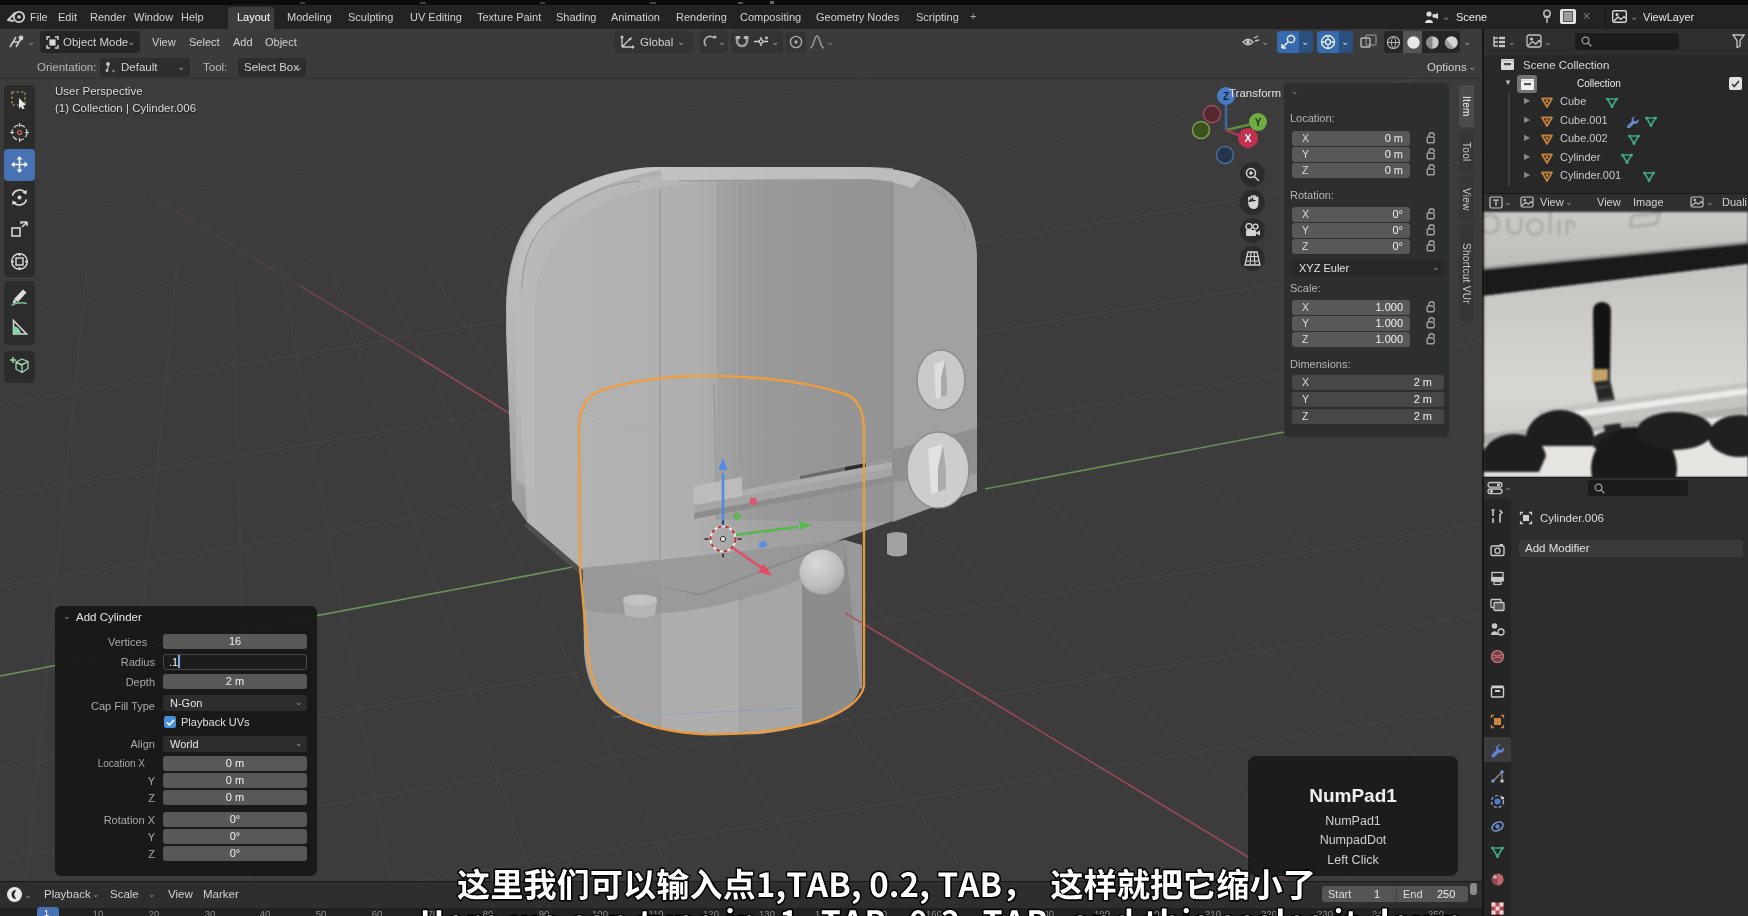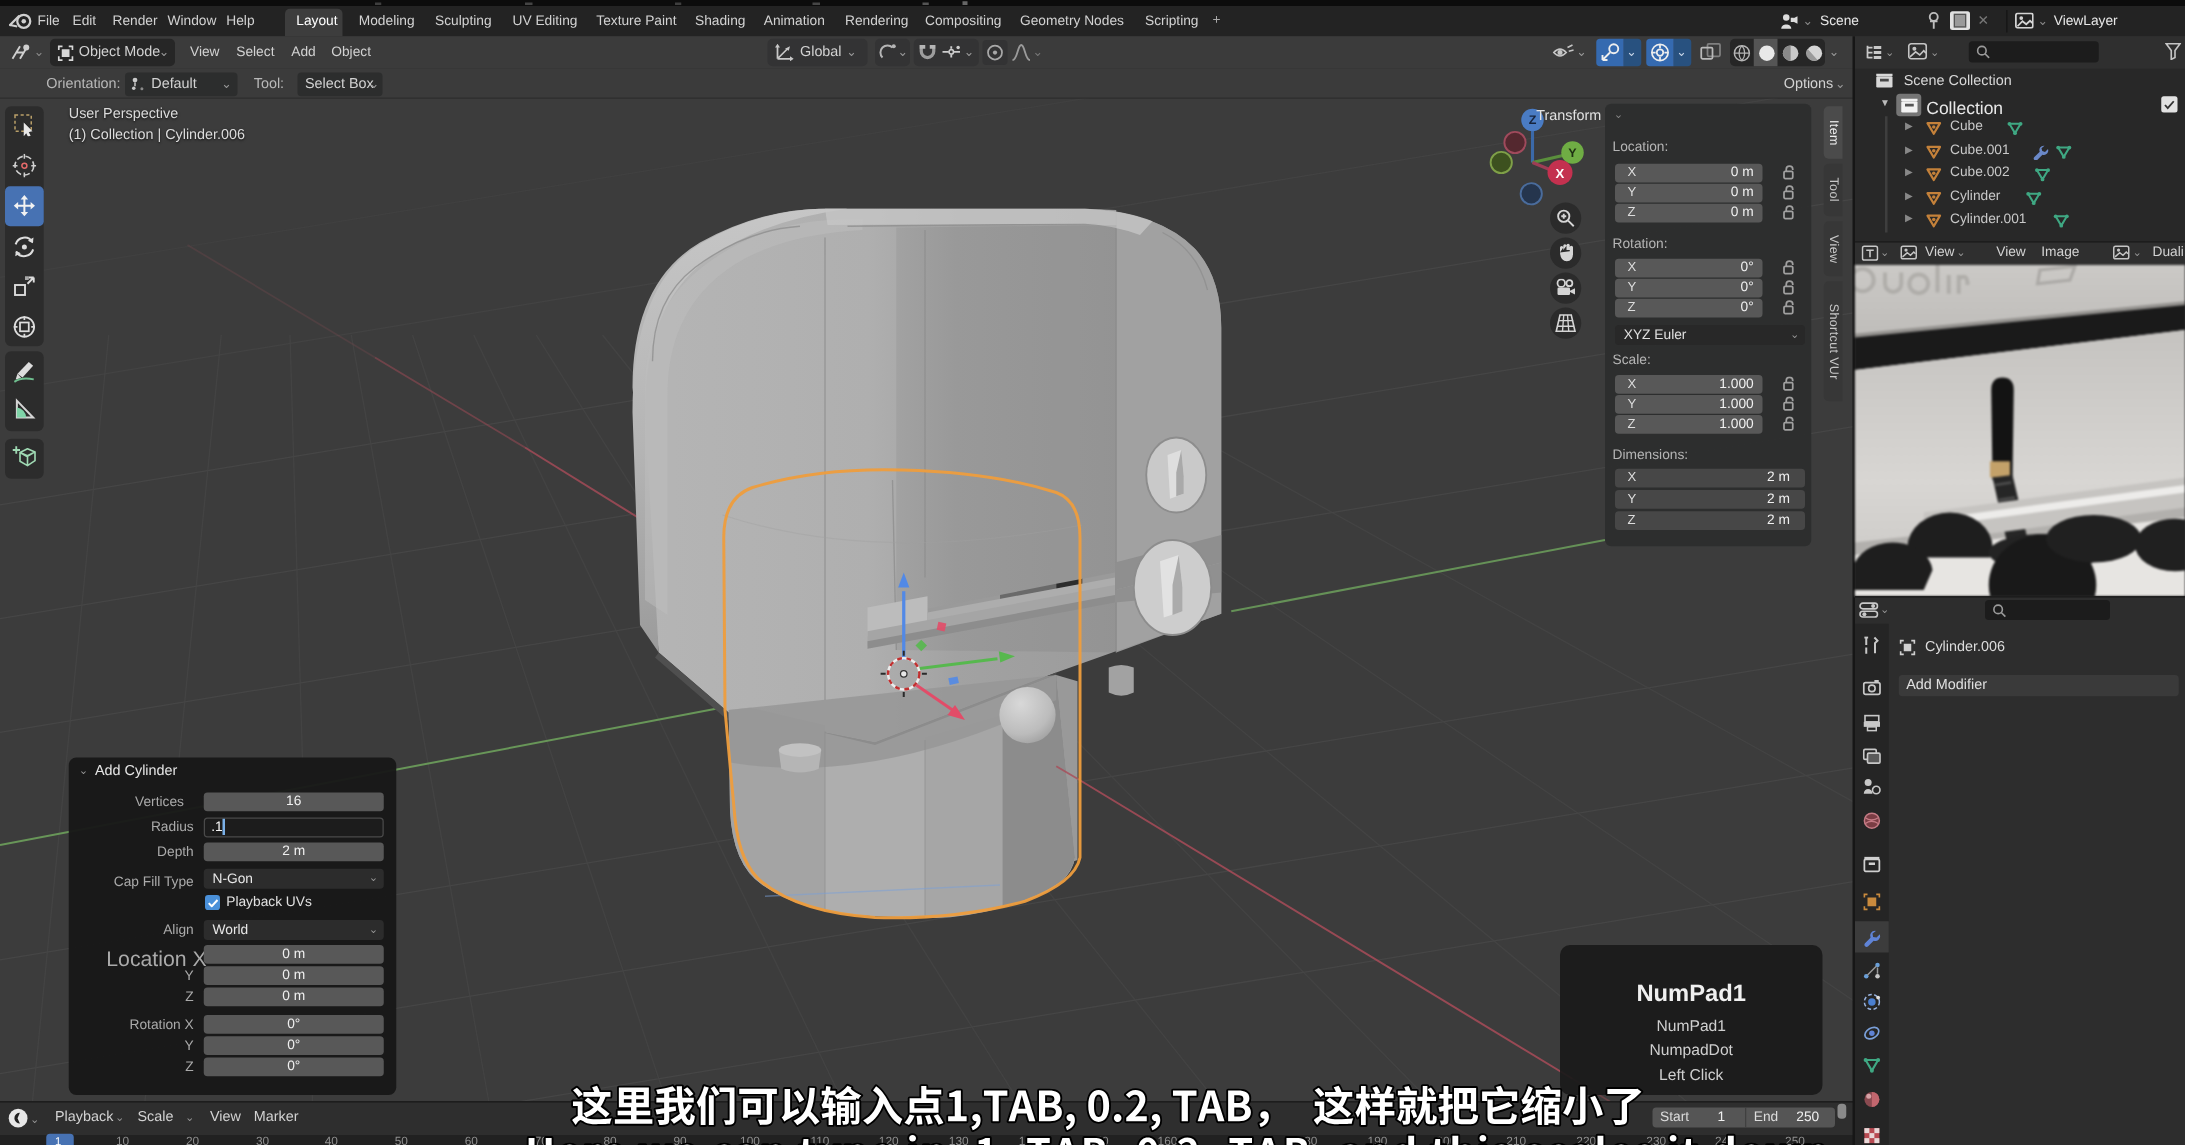--- a/index.html
+++ b/index.html
@@ -476,21 +476,21 @@
 <div class="abs txt" style="left:295px;top:697px;color:#999;font-size:9px">⌄</div>
 <div class="abs" style="left:164px;top:716px;width:12px;height:12px;background:#4a90d9;border-radius:2.5px"></div>
 <svg class="abs" style="left:166px;top:719px" width="9" height="7" viewBox="0 0 9 7">
       <path d="M1 3.5 L3.4 6 L8 1" stroke="#fff" stroke-width="1.6" fill="none"></path>
     </svg>
 <div class="abs txt" style="left:181px;top:716px;color:#e0e0e0;font-size:11px">Playback UVs</div>
 <div class="abs txt" style="left:120px;top:738px;width:35px;text-align:right;color:#aaa;font-size:11px">Align</div>
 <div class="abs" style="left:163px;top:736px;width:144px;height:16px;background:#2c2c2c;border-radius:3px"></div>
 <div class="abs txt" style="left:170px;top:738px;color:#e8e8e8;font-size:11px">World</div>
 <div class="abs txt" style="left:295px;top:738px;color:#999;font-size:9px">⌄</div>
-<div class="abs txt" style="left:85px;top:758px;width:60px;color:#aaa;font-size:17px">Location X</div>
+<div class="abs txt" style="left:85px;top:758px;width:60px;text-align:right;color:#aaa;font-size:10px">Location X</div>
 <div class="fld" style="left:163px;top:756px;width:144px;height:15px;line-height:15px">0 m</div>
 <div class="abs txt" style="left:130px;top:775px;width:25px;text-align:right;color:#aaa;font-size:11px">Y</div>
 <div class="fld" style="left:163px;top:773px;width:144px;height:15px;line-height:15px">0 m</div>
 <div class="abs txt" style="left:130px;top:792px;width:25px;text-align:right;color:#aaa;font-size:11px">Z</div>
 <div class="fld" style="left:163px;top:790px;width:144px;height:15px;line-height:15px">0 m</div>
 <div class="abs txt" style="left:95px;top:814px;width:60px;text-align:right;color:#aaa;font-size:11px">Rotation X</div>
 <div class="fld" style="left:163px;top:812px;width:144px;height:15px;line-height:15px">0°</div>
 <div class="abs txt" style="left:130px;top:831px;width:25px;text-align:right;color:#aaa;font-size:11px">Y</div>
 <div class="fld" style="left:163px;top:829px;width:144px;height:15px;line-height:15px">0°</div>
 <div class="abs txt" style="left:130px;top:848px;width:25px;text-align:right;color:#aaa;font-size:11px">Z</div>
@@ -559,21 +559,21 @@
       <rect x="4" y="5" width="7" height="2.2" fill="#474747"></rect>
 </svg>
 <div class="abs txt" style="left:1523px;top:59px;font-size:11.5px;color:#d8d8d8">Scene Collection</div>
 <div class="abs txt" style="left:1504px;top:78px;color:#bbb;font-size:8px">▼</div>
 <div class="abs" style="left:1517px;top:75px;width:20px;height:18px;background:#757575;border-radius:3px"></div>
 <svg class="abs" style="left:1520px;top:78px" width="15" height="13" viewBox="0 0 15 13">
  <rect x="1" y="3" width="13" height="9" rx="1" fill="#f2f2f2"></rect>
       <rect x="1" y="1" width="13" height="1.8" fill="#f2f2f2"></rect>
       <rect x="4" y="5" width="7" height="2.2" fill="#555"></rect>
 </svg>
-<div class="abs txt" style="left:1541px;top:78px;font-size:14px;color:#e8e8e8">Collection</div>
+<div class="abs txt" style="left:1577px;top:78px;font-size:10px;color:#e8e8e8">Collection</div>
 <div class="abs" style="left:1729px;top:77px;width:13px;height:13px;background:#e2e2e2;border-radius:2px"></div>
 <svg class="abs" style="left:1731px;top:80px" width="9" height="8" viewBox="0 0 9 8">
       <path d="M1 4 L3.2 6.5 L8 1" stroke="#333" stroke-width="1.5" fill="none"></path>
     </svg>
 <div class="abs" style="left:1508px;top:93px;width:1.5px;height:93px;background:#3e3e3e"></div>
 <div id="outlrows"></div>
 
 <div class="abs" style="left:1484px;top:193px;width:264px;height:19px;background:#2f2f2f;border-top:1px solid #191919"></div>
 <svg class="abs" style="left:1489px;top:196px" width="14" height="13" viewBox="0 0 14 13">
  <rect x="1" y="1" width="12" height="11" rx="1.5" fill="none" stroke="#c8c8c8" stroke-width="1.2"></rect>

